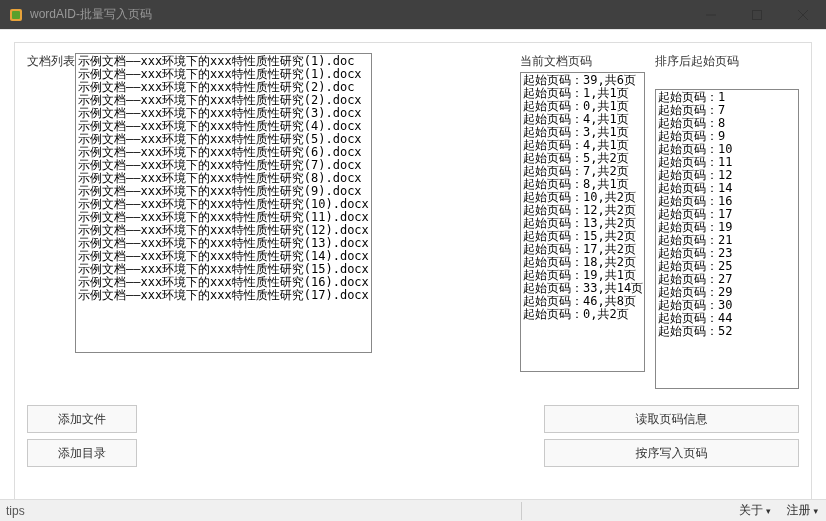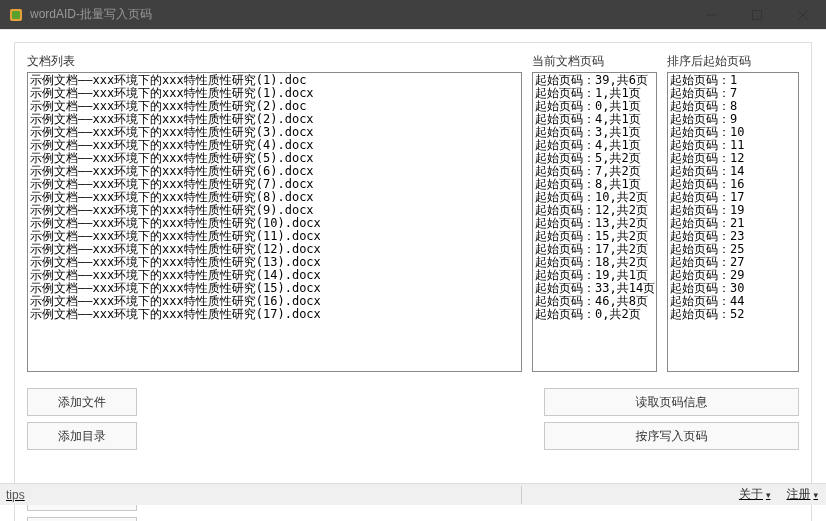--- a/index.html
+++ b/index.html
@@ -8,30 +8,30 @@
 .titlebar .icon { width: 16px; height: 16px; margin: 0 6px 0 8px; display: flex; align-items: center; justify-content: center; }
 .titlebar .title { color: #999; font-size: 12px; flex: 0 0 auto; }
 .titlebar .spacer { flex: 1; }
 .win-btn { width: 46px; height: 30px; display: flex; align-items: center; justify-content: center; color: #333; }
 .win-btn svg { width: 10px; height: 10px; }
 .content { padding: 12px 14px 10px 14px; }
 .panel { border: 1px solid #ddd; padding: 10px 12px 12px 12px; }
 .row-top { display: flex; gap: 10px; }
 .col-label { font-size: 12px; color: #333; margin-bottom: 2px; }
 .listbox { border: 1px solid #888; background: #fff; height: 300px; overflow: hidden; font-family: "SimSun","NSimSun",monospace; font-size: 12px; line-height: 13px; padding: 1px 2px; white-space: pre; }
-.col1 { flex: 1; display: flex; flex-direction: column; }
+.col1 { flex: 1; display: flex; }
 .col2 { width: 125px; display: flex; flex-direction: column; }
-.col3 { width: 132px; display: flex; flex-direction: column; }
+.col3 { width: 144px; display: flex; flex-direction: column; gap: 17px; }
 .row-buttons { display: flex; margin-top: 16px; gap: 10px; }
 .btn-group-left { display: flex; gap: 33px; flex-wrap: wrap; flex-direction: column; }
 .btn-col { display: flex; flex-direction: column; gap: 6px; }
 .btn { width: 110px; height: 28px; background: #f9f9f9; border: 1px solid #c9c9c9; font-size: 12px; color: #333; display: flex; align-items: center; justify-content: center; cursor: pointer; }
 .btn-wide { width: 255px; height: 28px; background: #f9f9f9; border: 1px solid #c9c9c9; font-size: 12px; color: #333; display: flex; align-items: center; justify-content: center; cursor: pointer; }
 .btn-group-right { display: flex; flex-direction: column; gap: 6px; margin-left: auto; }
-.statusbar { position: absolute; left: 0; bottom: 16px; width: 826px; height: 22px; border-top: 1px solid #ddd; display: flex; align-items: center; background: #f0f0f0; text-decoration: underline; }
+.statusbar { position: absolute; left: 0; bottom: 0; width: 826px; height: 22px; border-top: 1px solid #ddd; display: flex; align-items: center; background: #f0f0f0; }
 .status-left { padding-left: 6px; color: #555; }
 .status-mid { flex: 1; }
 .status-cell { border-left: 1px solid #ccc; height: 18px; width: 210px; }
 .status-link { padding: 0 8px; color: #333; cursor: pointer; display: flex; align-items: center; gap: 3px; }
 .caret { font-size: 9px; }
 .listbox div { height: 13px; }
 </style>
 </head>
 <body>
 

